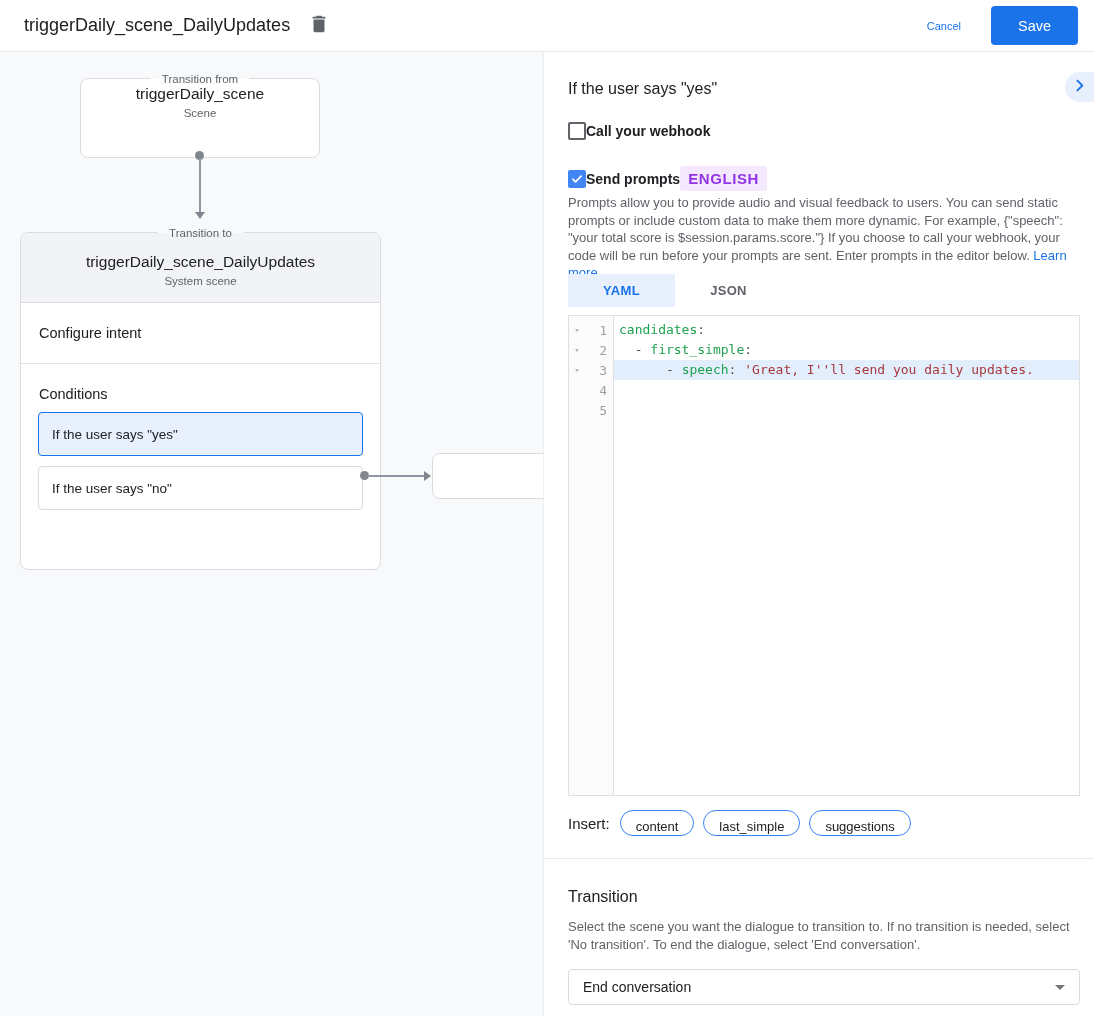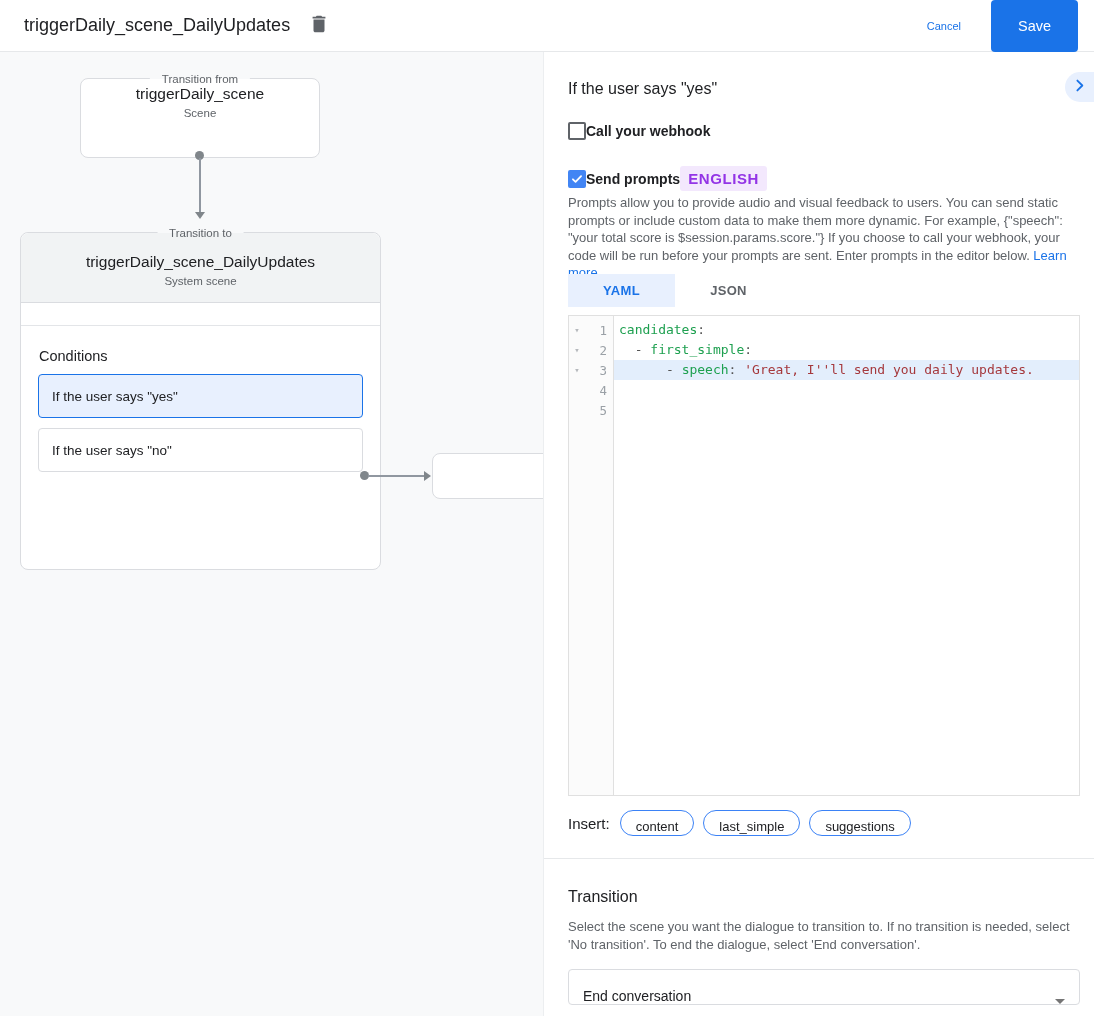--- a/index.html
+++ b/index.html
@@ -13,21 +13,21 @@
     font-family:"Liberation Sans",sans-serif;color:var(--t1)}
   .app{position:relative;width:1094px;height:1016px}
 
   
   .topbar{position:absolute;left:0;top:0;width:100%;height:52px;background:#fff;
     border-bottom:1px solid #e6e8ea;display:flex;align-items:center;padding:0 16px 0 24px;z-index:5}
   .title{font-size:18px;font-weight:400;color:var(--t1)}
   .trash-btn{margin-left:18px;border:none;background:none;cursor:pointer;display:flex;align-items:center}
   .cancel-btn{margin-left:auto;margin-right:30px;border:none;background:none;color:var(--accent);
     font-size:11px;font-weight:500;font-family:inherit;cursor:pointer}
-  .save-btn{width:87px;height:52px;background:var(--accent);color:#fff;border:none;border-radius:4px;
+  .save-btn{width:87px;height:39px;background:var(--accent);color:#fff;border:none;border-radius:4px;
     font-size:14.5px;font-weight:500;font-family:inherit;cursor:pointer}
 
   
   .canvas{position:absolute;left:0;top:52px;width:543px;height:964px;background:var(--canvas);overflow:hidden}
   .card{position:absolute;border:1px solid var(--border);border-radius:8px;background:#fff}
   .card-legend{position:absolute;top:-8px;left:50%;transform:translateX(-50%);font-size:11.5px;
     color:var(--t2);padding:0 12px;white-space:nowrap;line-height:16px;
     background:linear-gradient(to bottom,var(--canvas) 50%,#ffffff 50%)}
   .from-card{left:80px;top:26px;width:240px;height:80px;text-align:center}
   .from-card .scene-name{margin-top:6px;font-size:15.5px;color:var(--t1)}
@@ -84,21 +84,21 @@
   .tok-key{color:var(--code-key)} .tok-p{color:var(--code-punct)} .tok-str{color:var(--code-str)}
 
   .insert-row{position:absolute;left:24px;top:758px;display:flex;align-items:center}
   .insert-label{font-size:15px;color:var(--t1);margin-right:10px}
   .chip{height:26px;border:1px solid #3b82f6;border-radius:13px;background:#fff;padding:8px 15px;
     margin-right:9px;font-size:13px;font-family:inherit;color:var(--t1);cursor:pointer}
   .panel-divider{position:absolute;left:0;right:0;top:806px;border-top:1px solid #e6e8ea}
   .trans-title{position:absolute;left:24px;top:836px;font-size:16px;font-weight:400;color:var(--t1)}
   .trans-desc{position:absolute;left:24px;top:866px;width:505px;font-size:13px;line-height:17.5px;color:var(--t2)}
   .dropdown{position:absolute;left:24px;top:917px;width:512px;height:36px;border:1px solid var(--border);
-    border-radius:4px;display:flex;align-items:flex-end;padding:0 14px;font-size:14px;cursor:pointer;background:#fff}
+    border-radius:4px;display:flex;align-items:center;padding:0 14px;font-size:14px;cursor:pointer;background:#fff}
   .caret{margin-left:auto;width:0;height:0;border-left:5px solid transparent;border-right:5px solid transparent;
     border-top:5px solid #757575}
 </style>
 </head>
 <body>
 
 <div class="app">
 
   <header class="topbar">
     <h1 class="title">triggerDaily_scene_DailyUpdates</h1>
@@ -124,20 +124,21 @@
     <div class="dot" style="left:195px;top:99px"></div>
     <div class="vline" style="left:199px;top:106px;height:55px"></div>
     <div class="arr-down" style="left:195px;top:160px"></div>
 
     <div class="card to-card">
       <span class="card-legend">Transition to</span>
       <div class="to-head">
         <div class="scene-name">triggerDaily_scene_DailyUpdates</div>
         <div class="scene-sub">System scene</div>
       </div>
+      <div class="section-label">Configure intent</div>
       <div class="to-divider"></div>
       <div class="section-label">Conditions</div>
       <div>
           <div class="cond sel">If the user says "yes"</div>
           <div class="cond">If the user says "no"</div>
         </div>
     </div>
 
     <div class="dot" style="left:360px;top:419px"></div>
     <div class="hline" style="left:368px;top:423px;width:56px"></div>

